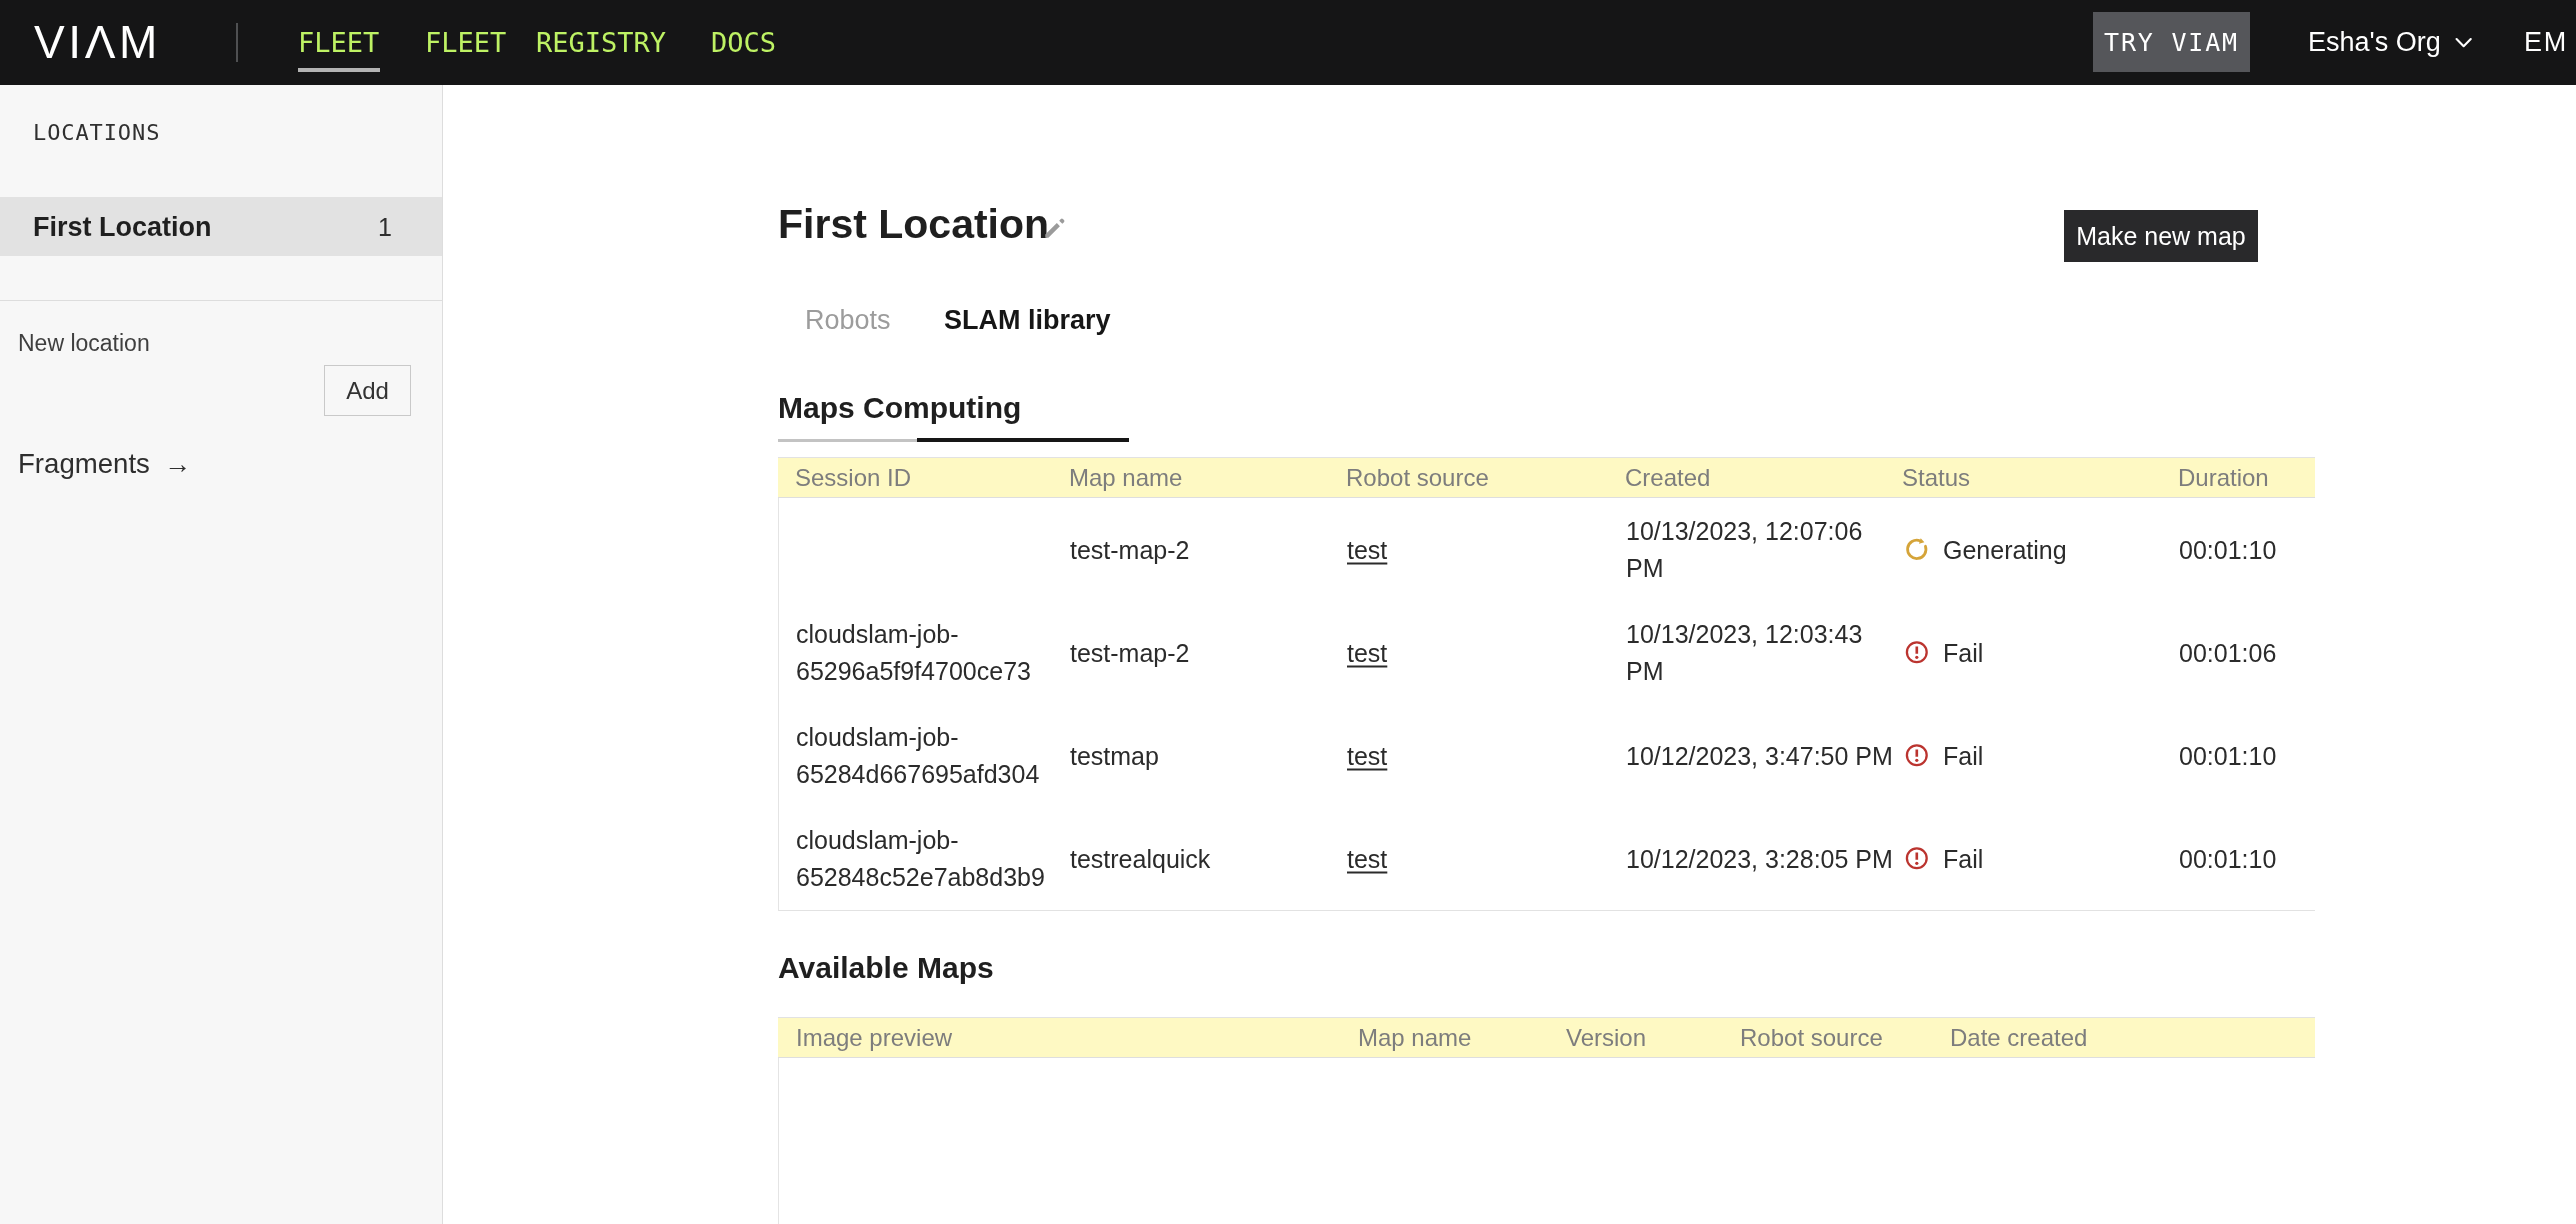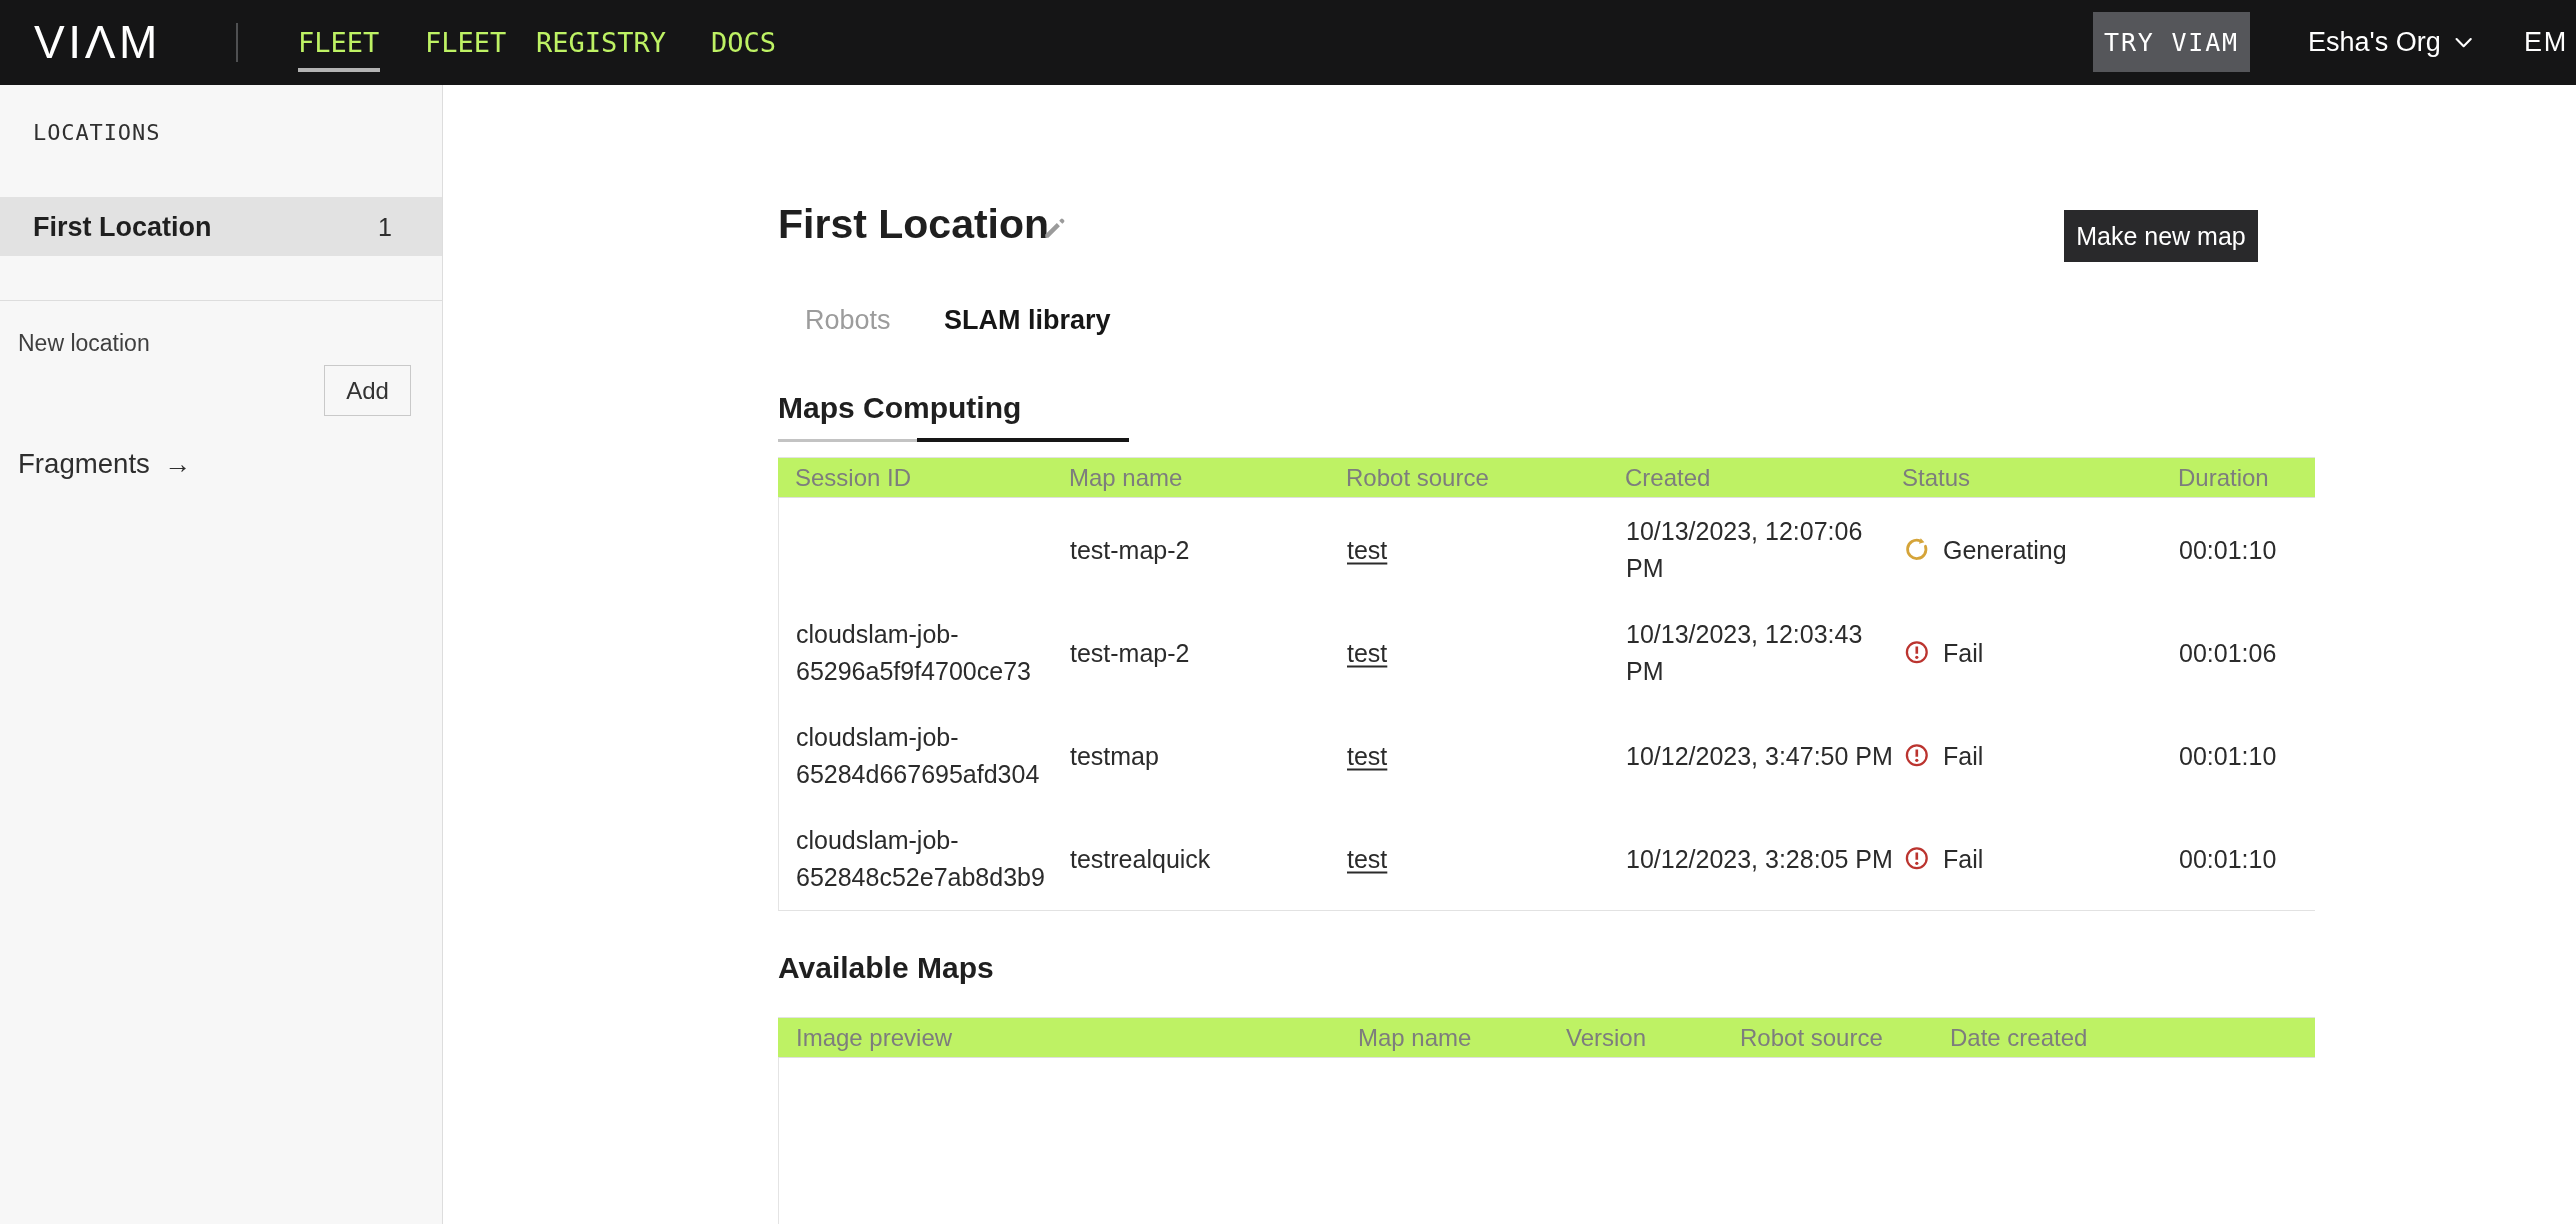--- a/index.html
+++ b/index.html
@@ -68,21 +68,21 @@
   .tab-active-bar { position:absolute; left:473px; top:353px; width:212px; height:4.4px; background:#161616; }
 
   .section-heading { position:absolute; font-size:30px; font-weight:700; color:#1f1f1f; }
   .h-maps { left:334px; top:306px; }
   .h-avail { left:334px; top:866px; }
 
   
   .tbl { position:absolute; left:334px; width:1537px; }
   .tbl-maps { top:372px; }
   .tbl-avail { top:932px; }
-  .tbl-head { position:relative; width:100%; height:41px; background:#bef264;
+  .tbl-head { position:relative; width:100%; height:41px; background:#fef9c3;
               border-top:0.9px solid #e2e2e2; border-bottom:0.9px solid #dedede; }
   .th { position:absolute; top:50%; transform:translateY(-50%); font-size:24px; color:#7d7d7d; white-space:nowrap; }
   .tbl-body { position:relative; width:100%; border-left:0.9px solid #e4e4e4; background:#fff; }
   .tbl-maps .tbl-body { border-bottom:0.9px solid #e2e2e2; }
   .tbl-avail .tbl-body { height:166px; }
 
   
   .mc0 { left:17px; }  .mc1 { left:291px; } .mc2 { left:568px; }
   .mc3 { left:847px; } .mc4 { left:1124px; } .mc5 { left:1400px; }
   

